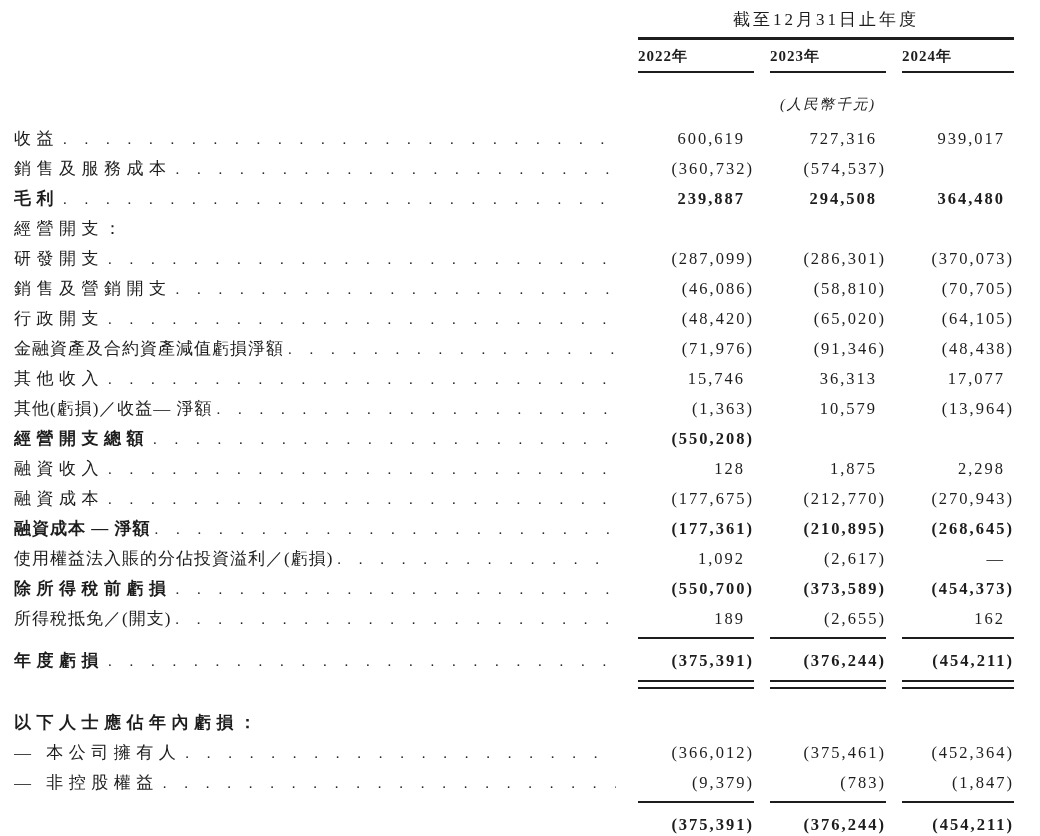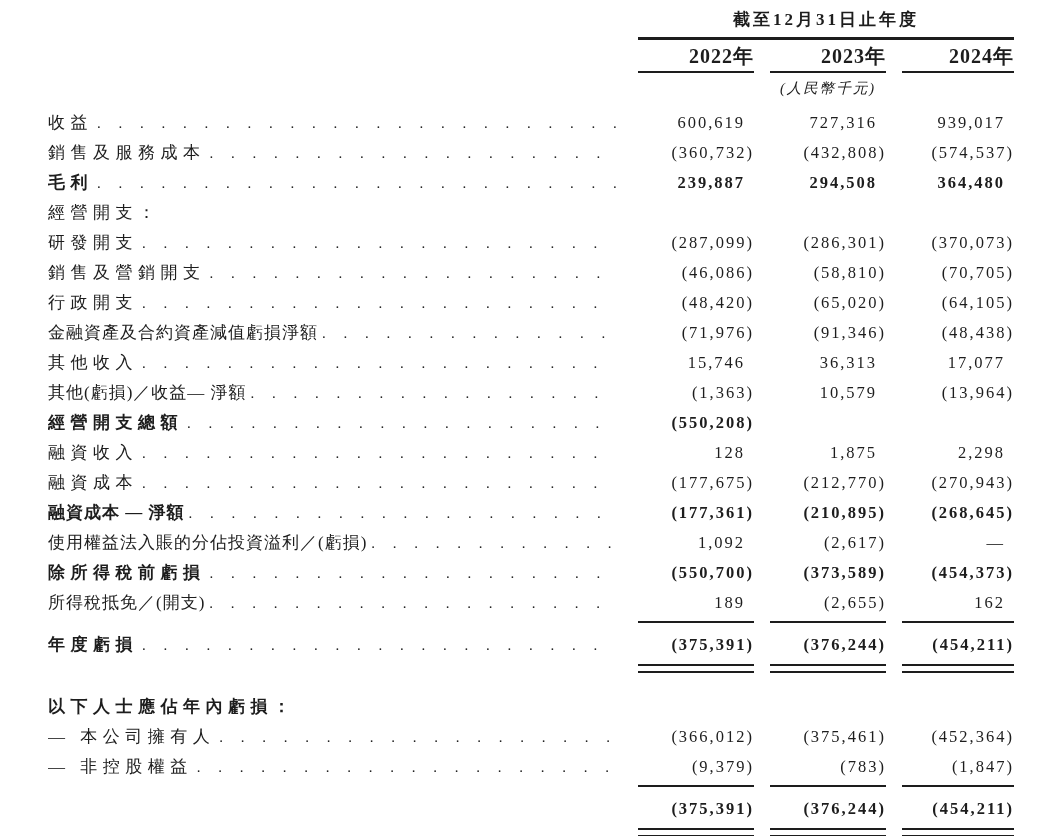--- a/index.html
+++ b/index.html
@@ -22,68 +22,67 @@
     display: grid;
     grid-template-columns: 1fr 116px 116px 112px;
     column-gap: 16px;
     align-items: end;
   }
   
   .hdr-title-row { margin-bottom: 2px; }
   .hdr-title {
     grid-column: 2 / 5;
     text-align: center;
-    font-weight: 700;
+    font-weight: 400;
     font-size: 17px;
     letter-spacing: 3px;
     line-height: 24px;
     white-space: nowrap;
   }
   .top-rule {
     grid-column: 2 / 5;
     height: 0;
     border-bottom: 3px solid #1d1d1d;
     margin-top: 3px;
   }
   .year-row { margin-top: 2px; }
   .year-cell {
-    text-align: right;
+    text-align: left;
     font-weight: 700;
-    font-size: 20px;
+    font-size: 15px;
     letter-spacing: 1px;
     line-height: 28px;
     white-space: nowrap;
   }
   .year-rule {
     height: 0;
     border-bottom: 2.5px solid #1d1d1d;
     margin-top: 1px;
   }
   .currency-cell {
     grid-column: 3 / 4;
     text-align: center;
     font-style: italic;
     font-size: 14.5px;
     letter-spacing: 2px;
     line-height: 26px;
-    margin-top: 2px;
+    margin-top: 18px;
     white-space: nowrap;
   }
   
   .rows { margin-top: 7px; }
   .row { height: 30px; align-items: baseline; }
   .row.bold .label, .row.bold .num { font-weight: 700; }
   .label-cell {
     display: flex;
     align-items: center;
     overflow: hidden;
     font-size: 17px;
     line-height: 30px;
     white-space: nowrap;
-    margin-left: 34px;
   }
   .label { letter-spacing: 5.5px; }
   .label.tight { letter-spacing: 1px; }
   .dots {
     flex: 1;
     overflow: hidden;
     white-space: nowrap;
     font-size: 15px;
     font-weight: 400;
     letter-spacing: 7px;
@@ -158,21 +157,20 @@
         <div class="num">600,619</div>
         <div class="num">727,316</div>
         <div class="num">939,017</div>
       </div>
       <div class="grid row">
         <div class="label-cell">
           <span class="label">銷售及服務成本</span>
           <span class="dots">. . . . . . . . . . . . . . . . . . . . . . . . . . . . . . . . . . . . . . . . . . . . . . . . . . . . . . . . . . . . . . . . . . . . . . . . . . . . . . . . </span>
         </div>
         <div class="num paren">(360,732)</div>
-        <div class="num paren">(432,808)</div>
         <div class="num paren">(574,537)</div>
       </div>
       <div class="grid row bold">
         <div class="label-cell">
           <span class="label">毛利</span>
           <span class="dots">. . . . . . . . . . . . . . . . . . . . . . . . . . . . . . . . . . . . . . . . . . . . . . . . . . . . . . . . . . . . . . . . . . . . . . . . . . . . . . . . </span>
         </div>
         <div class="num">239,887</div>
         <div class="num">294,508</div>
         <div class="num">364,480</div>

